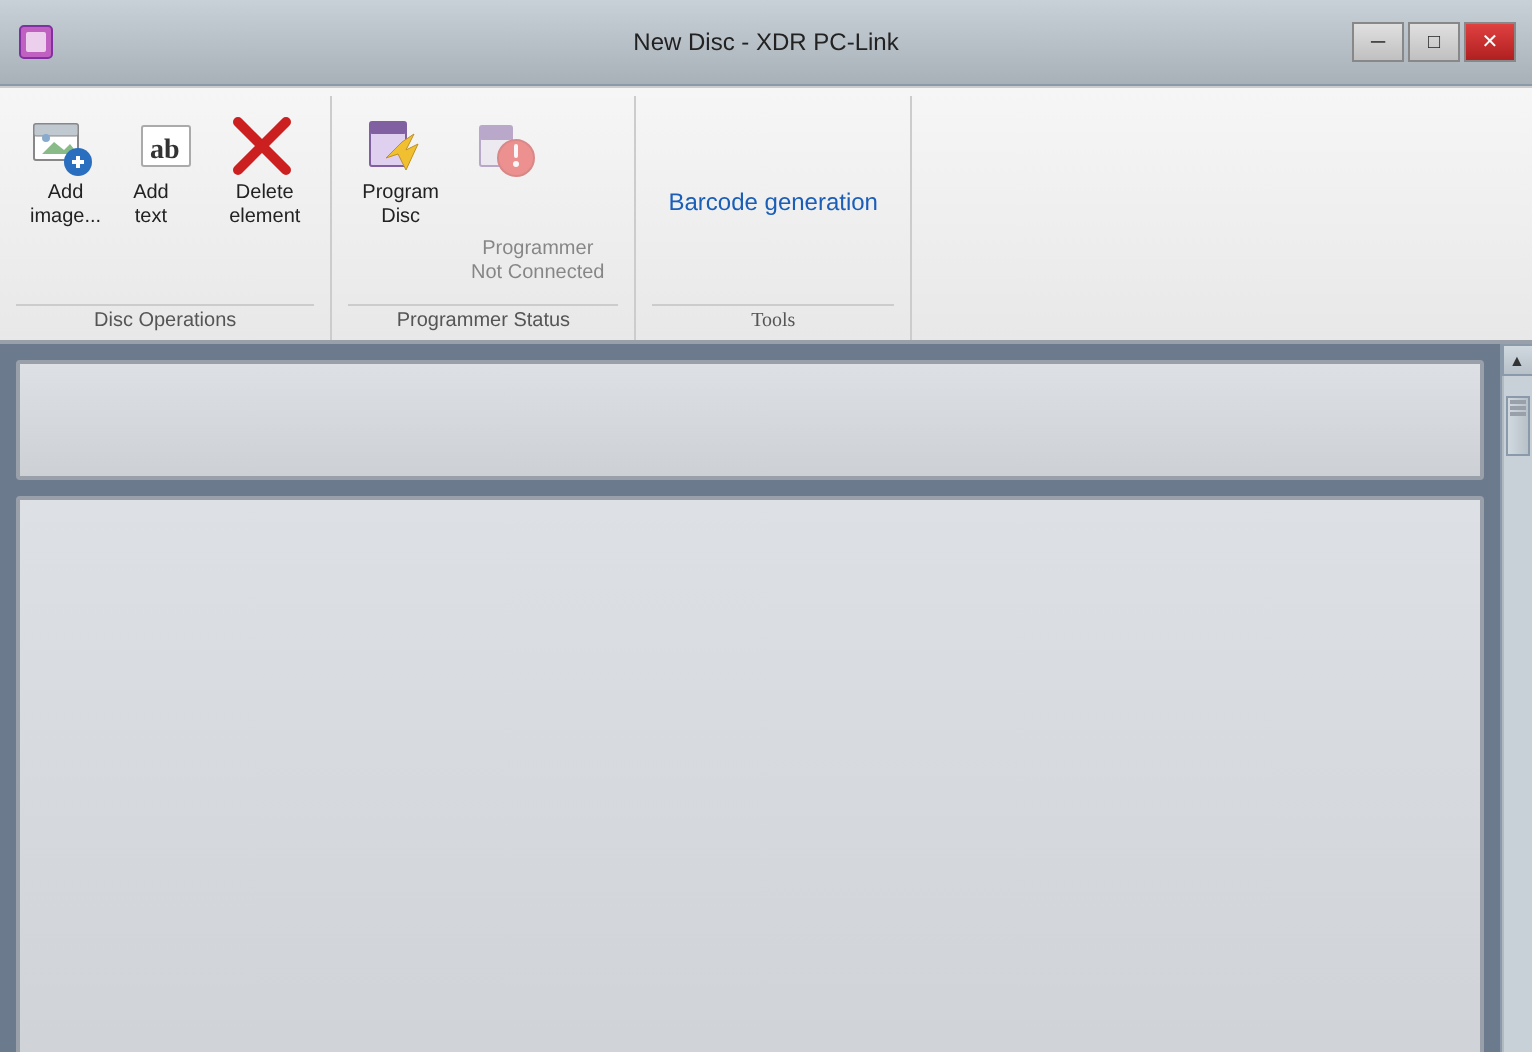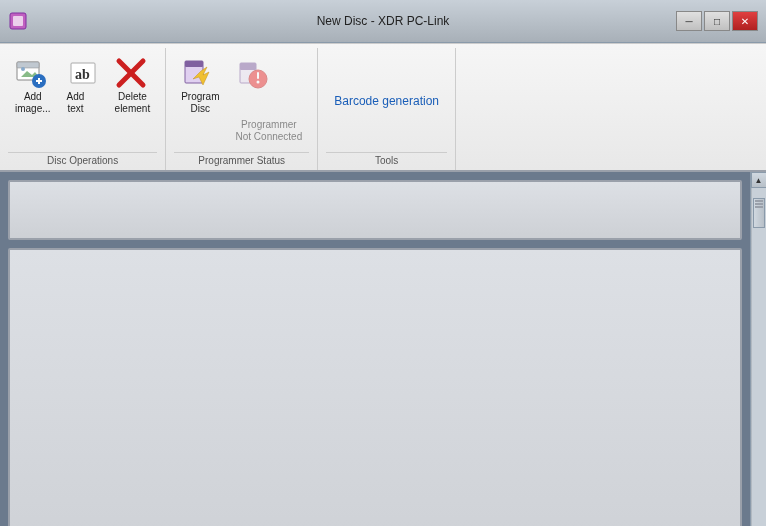--- a/index.html
+++ b/index.html
@@ -193,20 +193,21 @@
       cursor: pointer;
       padding: 4px 8px;
     }
     .barcode-group-label {
       font-size: 10px;
       color: #555;
       text-align: center;
       padding: 2px 4px;
       border-top: 1px solid #ccc;
       margin-top: 4px;
+      font-family: Liberation Serif, serif;
     }
     .content-panel-top {
       height: 60px;
       background: linear-gradient(to bottom, #dde0e5, #cdd0d5);
       border: 2px solid #9aa0aa;
       border-radius: 2px;
     }
     .content-panel-main {
       flex: 1;
       background: linear-gradient(to bottom, #dde0e5, #cdd0d5);

